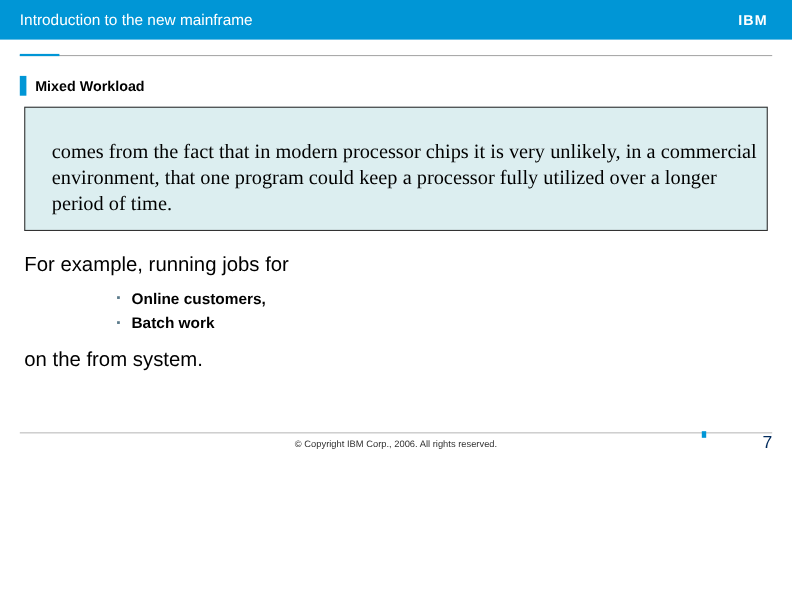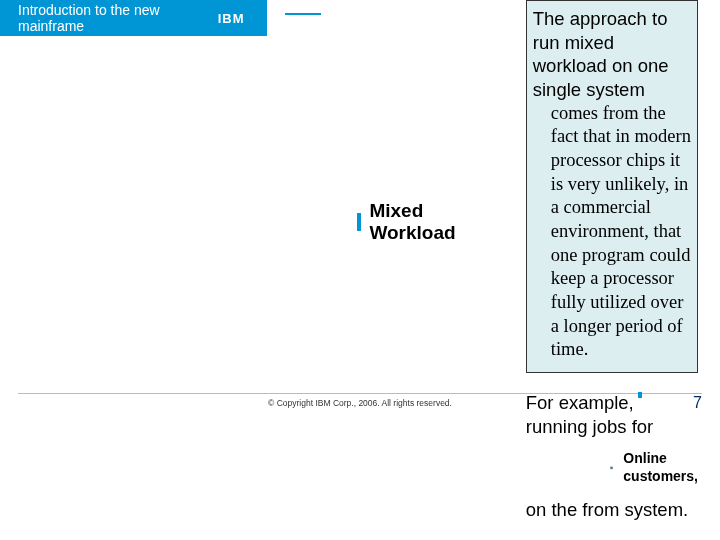--- a/index.html
+++ b/index.html
@@ -1,25 +1,25 @@
 <!DOCTYPE html>
 <html><head>
 <meta charset="utf-8">
 <style>
   * { box-sizing: border-box; margin: 0; padding: 0; }
   html, body { width: 720px; height: 540px; font-family: Arial, Helvetica, sans-serif; background: #fff; color: #000; }
-  .slide { width: 720px; height: 436px; position: relative; display: flex; flex-direction: row; }
+  .slide { width: 720px; height: 436px; position: relative; display: flex; flex-direction: column; }
   .topbar { height: 36px; background: #0096d6; display: flex; align-items: center; padding: 0 18px; justify-content: space-between; }
   .topbar-title { color: #fff; font-size: 14px; }
   .logo { display: flex; align-items: center; gap: 4px; padding-right: 4px; margin-left: 42px; }
   .underbar { height: 1px; background: #aaa; margin: 14px 18px 0 18px; }
   .accentline { height: 2px; width: 36px; background: #0096d6; margin-top: -1px; margin-left: 0; }
   .heading-row { display: flex; align-items: center; margin: 18px 18px 10px 18px; }
   .accent { width: 6px; height: 18px; background: #0096d6; margin-right: 8px; }
-  .heading { font-size: 19px; font-weight: bold; }
+  .heading { font-size: 13px; font-weight: bold; }
   .content { flex: 1; padding: 0 22px; font-size: 18.5px; line-height: 1.28; }
   .boxed { border: 1px solid #333; background: #dceef0; padding: 6px 6px 10px 6px; margin-bottom: 18px; }
   .boxed p { padding-left: 0; }
   .indent { padding-left: 18px; display: block; font-family: Liberation Serif, serif; }
   .lead { margin-top: 18px; margin-bottom: 12px; }
   ul.bullets { list-style: none; margin: 6px 0 12px 84px; }
   ul.bullets li { font-size: 14px; font-weight: bold; margin: 4px 0; display: flex; align-items: center; }
   ul.bullets li::before { content: "▪"; color: #5a7a8a; font-size: 10px; margin-right: 10px; }
   .closing { margin-top: 6px; }
   .footer { position: absolute; bottom: 28px; left: 18px; right: 18px; }
@@ -46,29 +46,30 @@
   </div>
 
   <div class="heading-row">
     <div class="accent"></div>
     <div class="heading">Mixed Workload</div>
   </div>
 
   <div class="content">
     <div class="boxed">
       <p>
-        <span>The approach to run mixed workload on one single system</span><br>
+        <br>
         <span class="indent">comes from the fact that in modern processor chips it is very unlikely, in a commercial environment, that one program could keep a processor fully utilized over a longer period of time.</span>
       </p>
     </div>
 
     <p class="lead">For example, running jobs for</p>
 
     <ul class="bullets">
       <li>Online customers,</li>
+      <li>Batch work</li>
     </ul>
 
     <p class="closing">on the from system.</p>
   </div>
 
   <div class="footer">
     <div class="footline">
       <div class="footaccent"></div>
     </div>
     <div class="copy">© Copyright IBM Corp., 2006. All rights reserved.</div>

